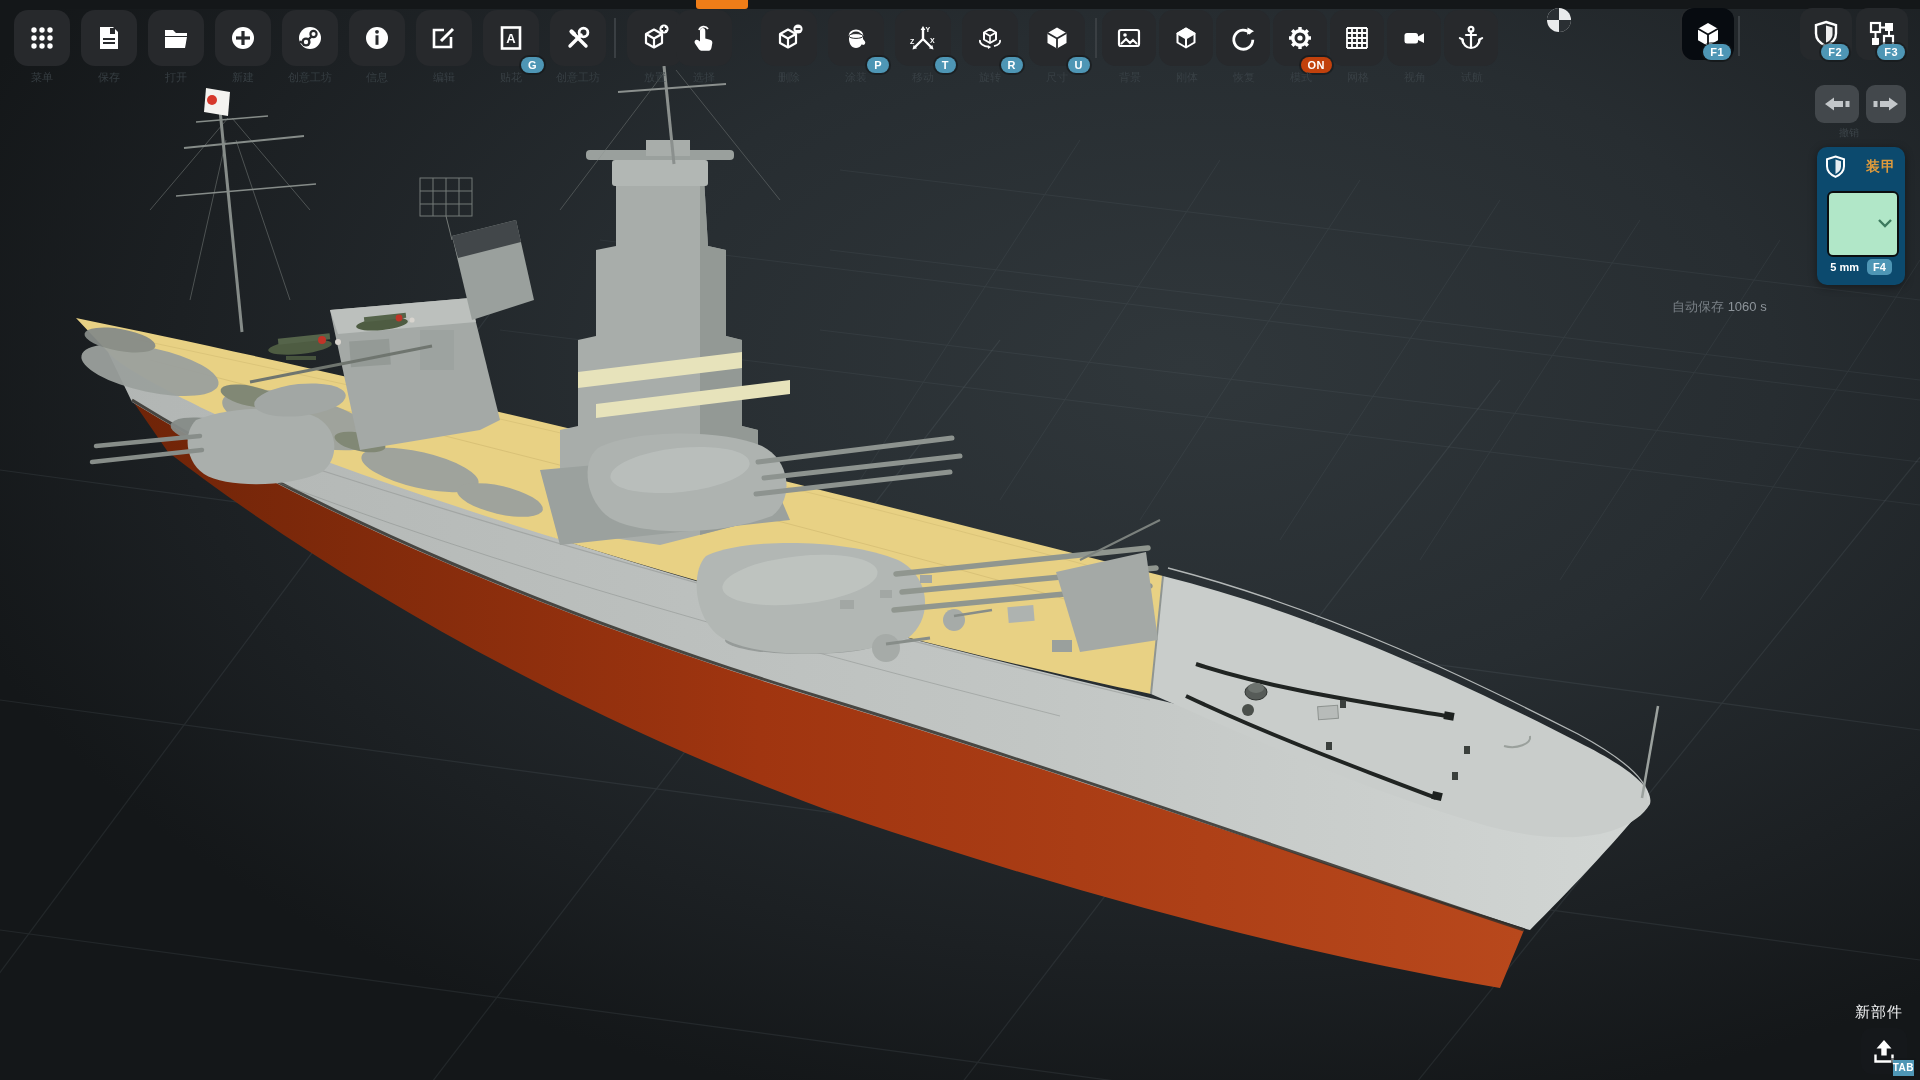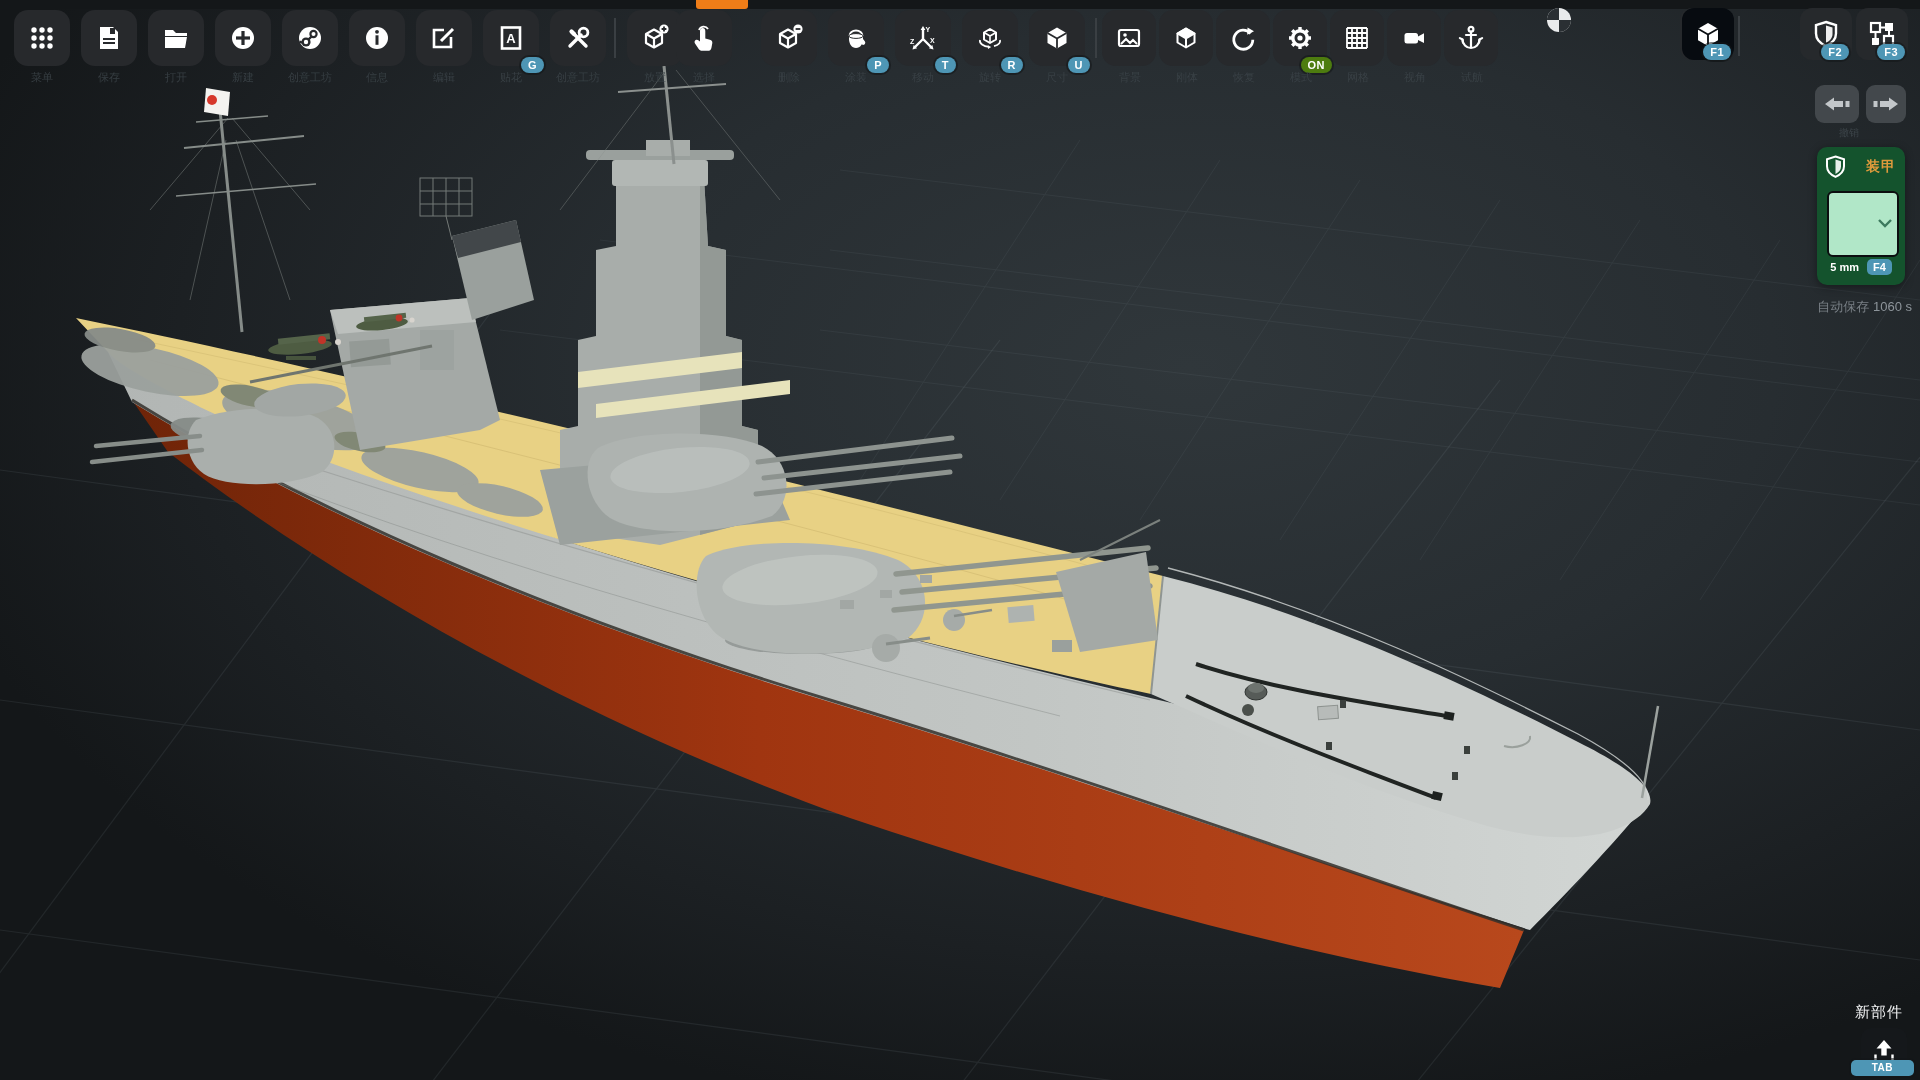--- a/index.html
+++ b/index.html
@@ -14,51 +14,51 @@
   
   .tbtn{position:absolute;top:10px;width:56px;height:56px;border-radius:14px;background:#27292c;
         display:flex;align-items:center;justify-content:center;z-index:32;cursor:pointer;}
   .tbtn svg{display:block;}
   .sbtn{position:absolute;top:8px;width:52px;height:52px;border-radius:12px;background:#26292c;
         display:flex;align-items:center;justify-content:center;z-index:32;cursor:pointer;}
   .sbtn.active{background:#070b10;}
   .hk{position:absolute;right:-5px;bottom:-7px;background:#4e96b5;color:#fff;font-size:11px;
       font-weight:bold;line-height:14px;padding:1px 7px;border-radius:9px;letter-spacing:.5px;
       box-shadow:0 0 0 2px rgba(18,22,24,.55);}
-  .hk.green{background:#4d7c0f;}
+  .hk.green{background:#c2410c;}
   .hk.inb{right:3px;bottom:0px;}
   .lbl{position:absolute;top:60px;left:-22px;width:100px;text-align:center;font-size:11px;
        color:#3c4449;opacity:.85;white-space:nowrap;pointer-events:none;}
   .vdiv{position:absolute;top:18px;width:2px;height:40px;background:#3a3f43;z-index:32;}
   
   .ubtn{position:absolute;top:85px;width:44px;height:38px;border-radius:9px;background:#43484c;
         display:flex;align-items:center;justify-content:center;z-index:32;cursor:pointer;}
   .ulbl{position:absolute;top:126px;width:44px;text-align:right;font-size:10px;color:#3c4449;}
   
-  .armor{position:absolute;left:1817px;top:147px;width:88px;height:138px;background:#14532d;
+  .armor{position:absolute;left:1817px;top:147px;width:88px;height:138px;background:#0c4a6e;
          border-radius:10px;z-index:33;box-shadow:0 2px 8px rgba(0,0,0,.4);}
   .armor .hd{display:flex;align-items:center;justify-content:space-between;padding:8px 9px 4px 8px;}
   .armor .ttl{color:#de9a3c;font-weight:bold;font-size:14px;letter-spacing:1px;}
   .swatch{position:absolute;left:10px;top:44px;width:68px;height:62px;background:#b1e7c8;
           border:2px solid #0b0d0f;border-radius:6px;cursor:pointer;}
   .swatch svg{position:absolute;right:5px;top:26px;}
   .armor .foot{position:absolute;left:0;top:112px;width:100%;display:flex;align-items:center;
                justify-content:center;gap:8px;}
   .armor .mm{color:#fff;font-weight:bold;font-size:11px;}
   .fk{background:#4e96b5;color:#fff;font-size:11px;font-weight:bold;line-height:14px;
       padding:1px 6px;border-radius:5px;}
-  .autosave{position:absolute;right:8px;top:298px;width:240px;text-align:right;font-size:13px;
+  .autosave{position:absolute;right:8px;top:298px;width:240px;font-size:13px;
             color:#787f85;z-index:33;}
   .autosave b{color:#8d949a;font-weight:normal;}
   
   .newpart-lbl{position:absolute;right:17px;top:1003px;color:#f2f3f4;font-size:15px;
                font-weight:normal;z-index:33;letter-spacing:1px;}
   .tabbtn{position:absolute;right:13px;top:1028px;width:46px;height:46px;border-radius:10px;
           background:#15181b;display:flex;align-items:center;justify-content:center;z-index:33;cursor:pointer;}
-  .tabbtn .hk{right:-7px;bottom:-2px;border-radius:5px;font-size:10px;padding:1px 21px;}
+  .tabbtn .hk{right:-7px;bottom:-2px;border-radius:0;font-size:10px;padding:1px 0;}
   .marker{position:absolute;left:1545px;top:6px;z-index:32;}
   svg.scene{position:absolute;left:0;top:0;z-index:1;}
 </style>
 </head>
 <body>
 
 <svg class="scene" width="1920" height="1080" viewBox="0 0 1920 1080">
   <defs>
     <linearGradient id="gRed" x1="0" y1="0" x2="1" y2="0">
       <stop offset="0" stop-color="#6f2408"></stop>

